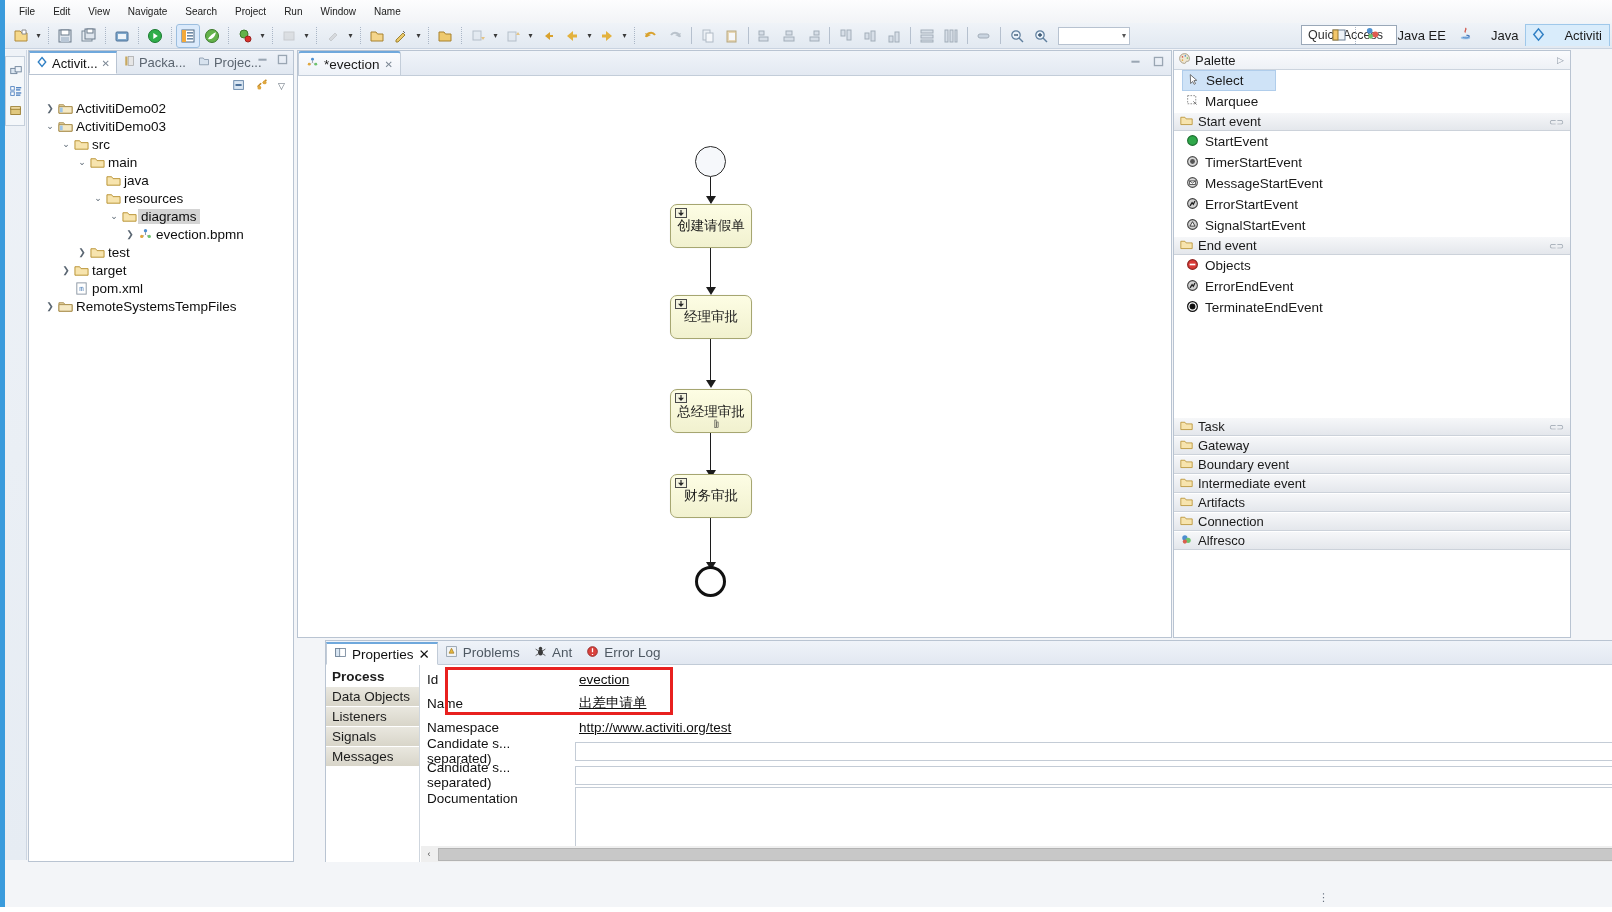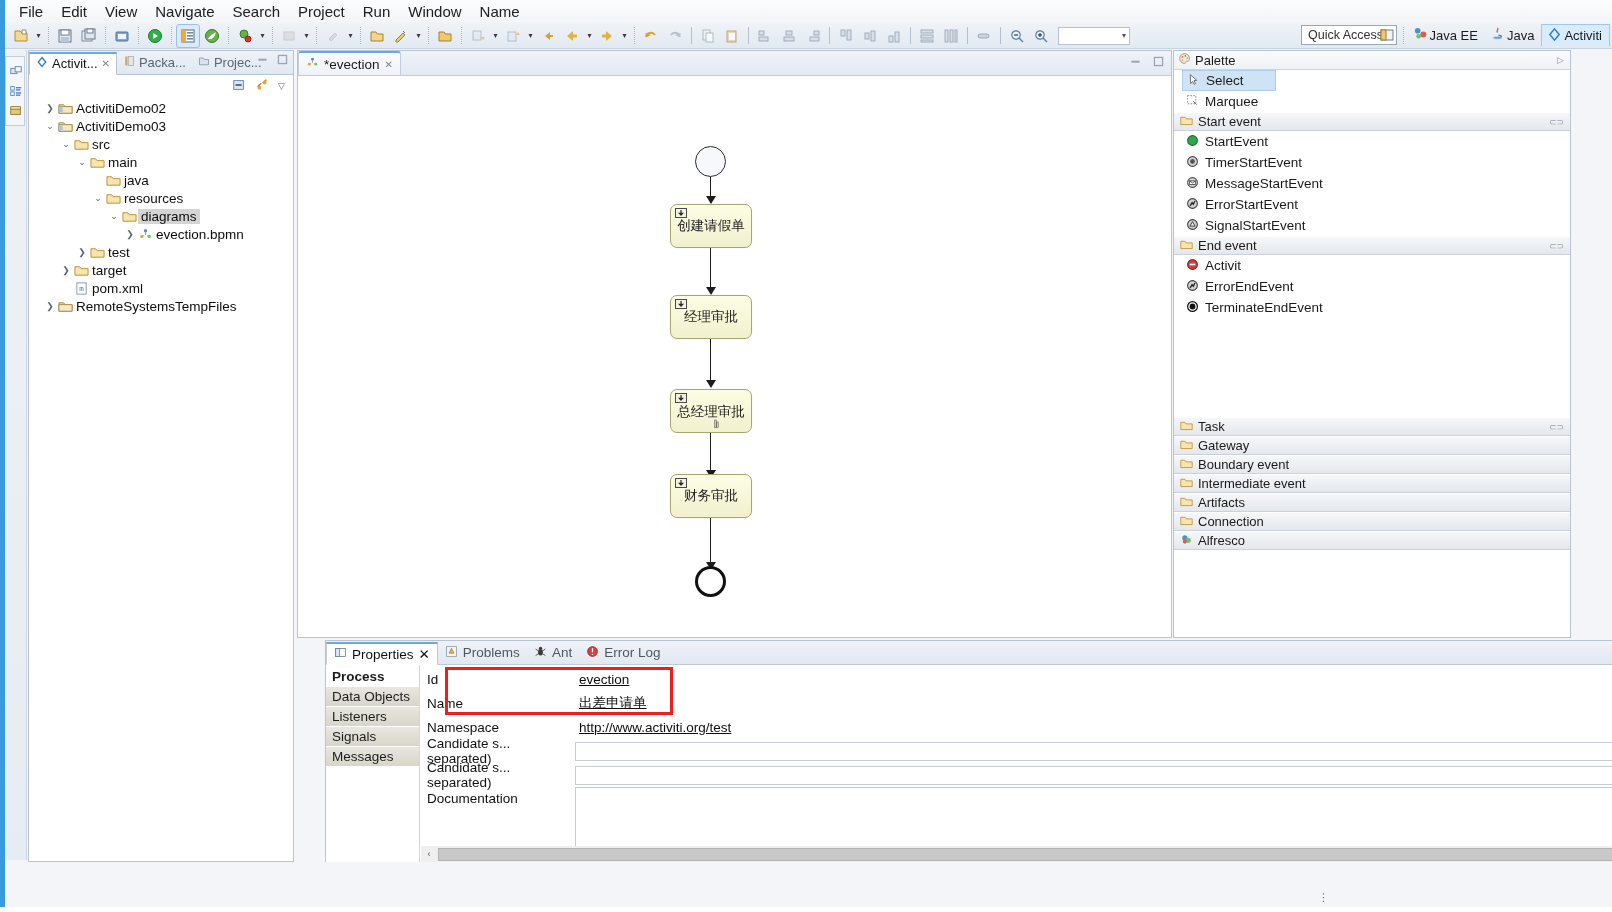--- a/index.html
+++ b/index.html
@@ -27,21 +27,21 @@
     background: #ffffff;
   }
 
   
   .menubar {
     position: absolute; left: 5px; top: 0; width: 1607px; height: 23px;
     background: linear-gradient(#fdfdfe, #f2f4f7);
     display: flex; align-items: center; padding-left: 5px;
   }
   .menu-item {
-    padding: 3px 9px; font-size: 15px; color: #202020; cursor: default;
+    padding: 3px 9px; font-size: 10px; color: #202020; cursor: default;
     white-space: nowrap;
   }
 
   
   .toolbar {
     position: absolute; left: 5px; top: 23px; width: 1607px; height: 26px;
     background: linear-gradient(#eff3f8, #e2e9f1);
     border-bottom: 1px solid #c9d3e0;
     display: flex; align-items: center; padding-left: 4px;
   }
@@ -69,21 +69,21 @@
     position: absolute; right: 215px; top: 25px;
     width: 96px; height: 20px; background: #fff;
     border: 1px solid #9aa8b8; font-size: 12.5px;
     display: flex; align-items: center; padding-left: 6px; color: #303030;
   }
   .persp-area {
     position: absolute; right: 2px; top: 24px; height: 22px;
     display: flex; align-items: center;
   }
   .persp-btn {
-    display: flex; align-items: center; gap: 2px;
+    display: flex; align-items: center; gap: 18px;
     padding: 2px 7px 2px 5px; font-size: 13px; cursor: default;
     height: 22px; color: #1a1a1a;
   }
   .persp-btn.active {
     background: #d9ecfb; border: 1px solid #9fc8ea; border-bottom: none;
   }
 
   
   .rail {
     position: absolute; left: 5px; top: 50px; width: 22px; height: 810px;
@@ -96,21 +96,21 @@
   }
   .rail-ico { width: 18px; height: 18px; margin: 2px 1px; display:flex; align-items:center; justify-content:center; }
 
   
   .explorer {
     position: absolute; left: 28px; top: 50px; width: 266px; height: 812px;
     background: #fff; border: 1px solid #b9c4d2;
   }
   .view-tabs {
     height: 24px; background: linear-gradient(#eef2f8, #e1e8f1);
-    display: flex; align-items: center; position: relative;
+    display: flex; align-items: flex-start; position: relative;
     border-bottom: 1px solid #b9c4d2;
   }
   .vtab {
     display: flex; align-items: center; gap: 4px;
     padding: 3px 6px 3px 6px; font-size: 13px; height: 23px; cursor: default;
     color: #5b6570;
   }
   .vtab.active {
     background: #fff; color: #111; font-weight: normal;
     border: 1px solid #b9c4d2; border-bottom: 1px solid #fff;
@@ -988,21 +988,21 @@
       <span class="pin">⊂⊃</span>
     </div>
     <div class="pal-body">
       <div class="pal-item">
         <span>
           <svg width="13" height="13" viewBox="0 0 16 16">
               <circle cx="8" cy="8" r="6" fill="#d93a36" stroke="#8e2320" stroke-width="1.4"></circle>
               <rect x="4.5" y="7" width="7" height="2" fill="#fff"></rect>
             </svg>
         </span>
-        <span>Activit</span>
+        <span>Objects</span>
       </div>
       <div class="pal-item">
         <span>
           <svg width="13" height="13" viewBox="0 0 16 16">
               <circle cx="8" cy="8" r="6" fill="#d2d2d2" stroke="#3c3c3c" stroke-width="1.3"></circle>
               <path d="M5 11l2.5-4 1.5 2L11 5" fill="none" stroke="#222" stroke-width="1.6"></path>
             </svg>
         </span>
         <span>ErrorEndEvent</span>
       </div>

